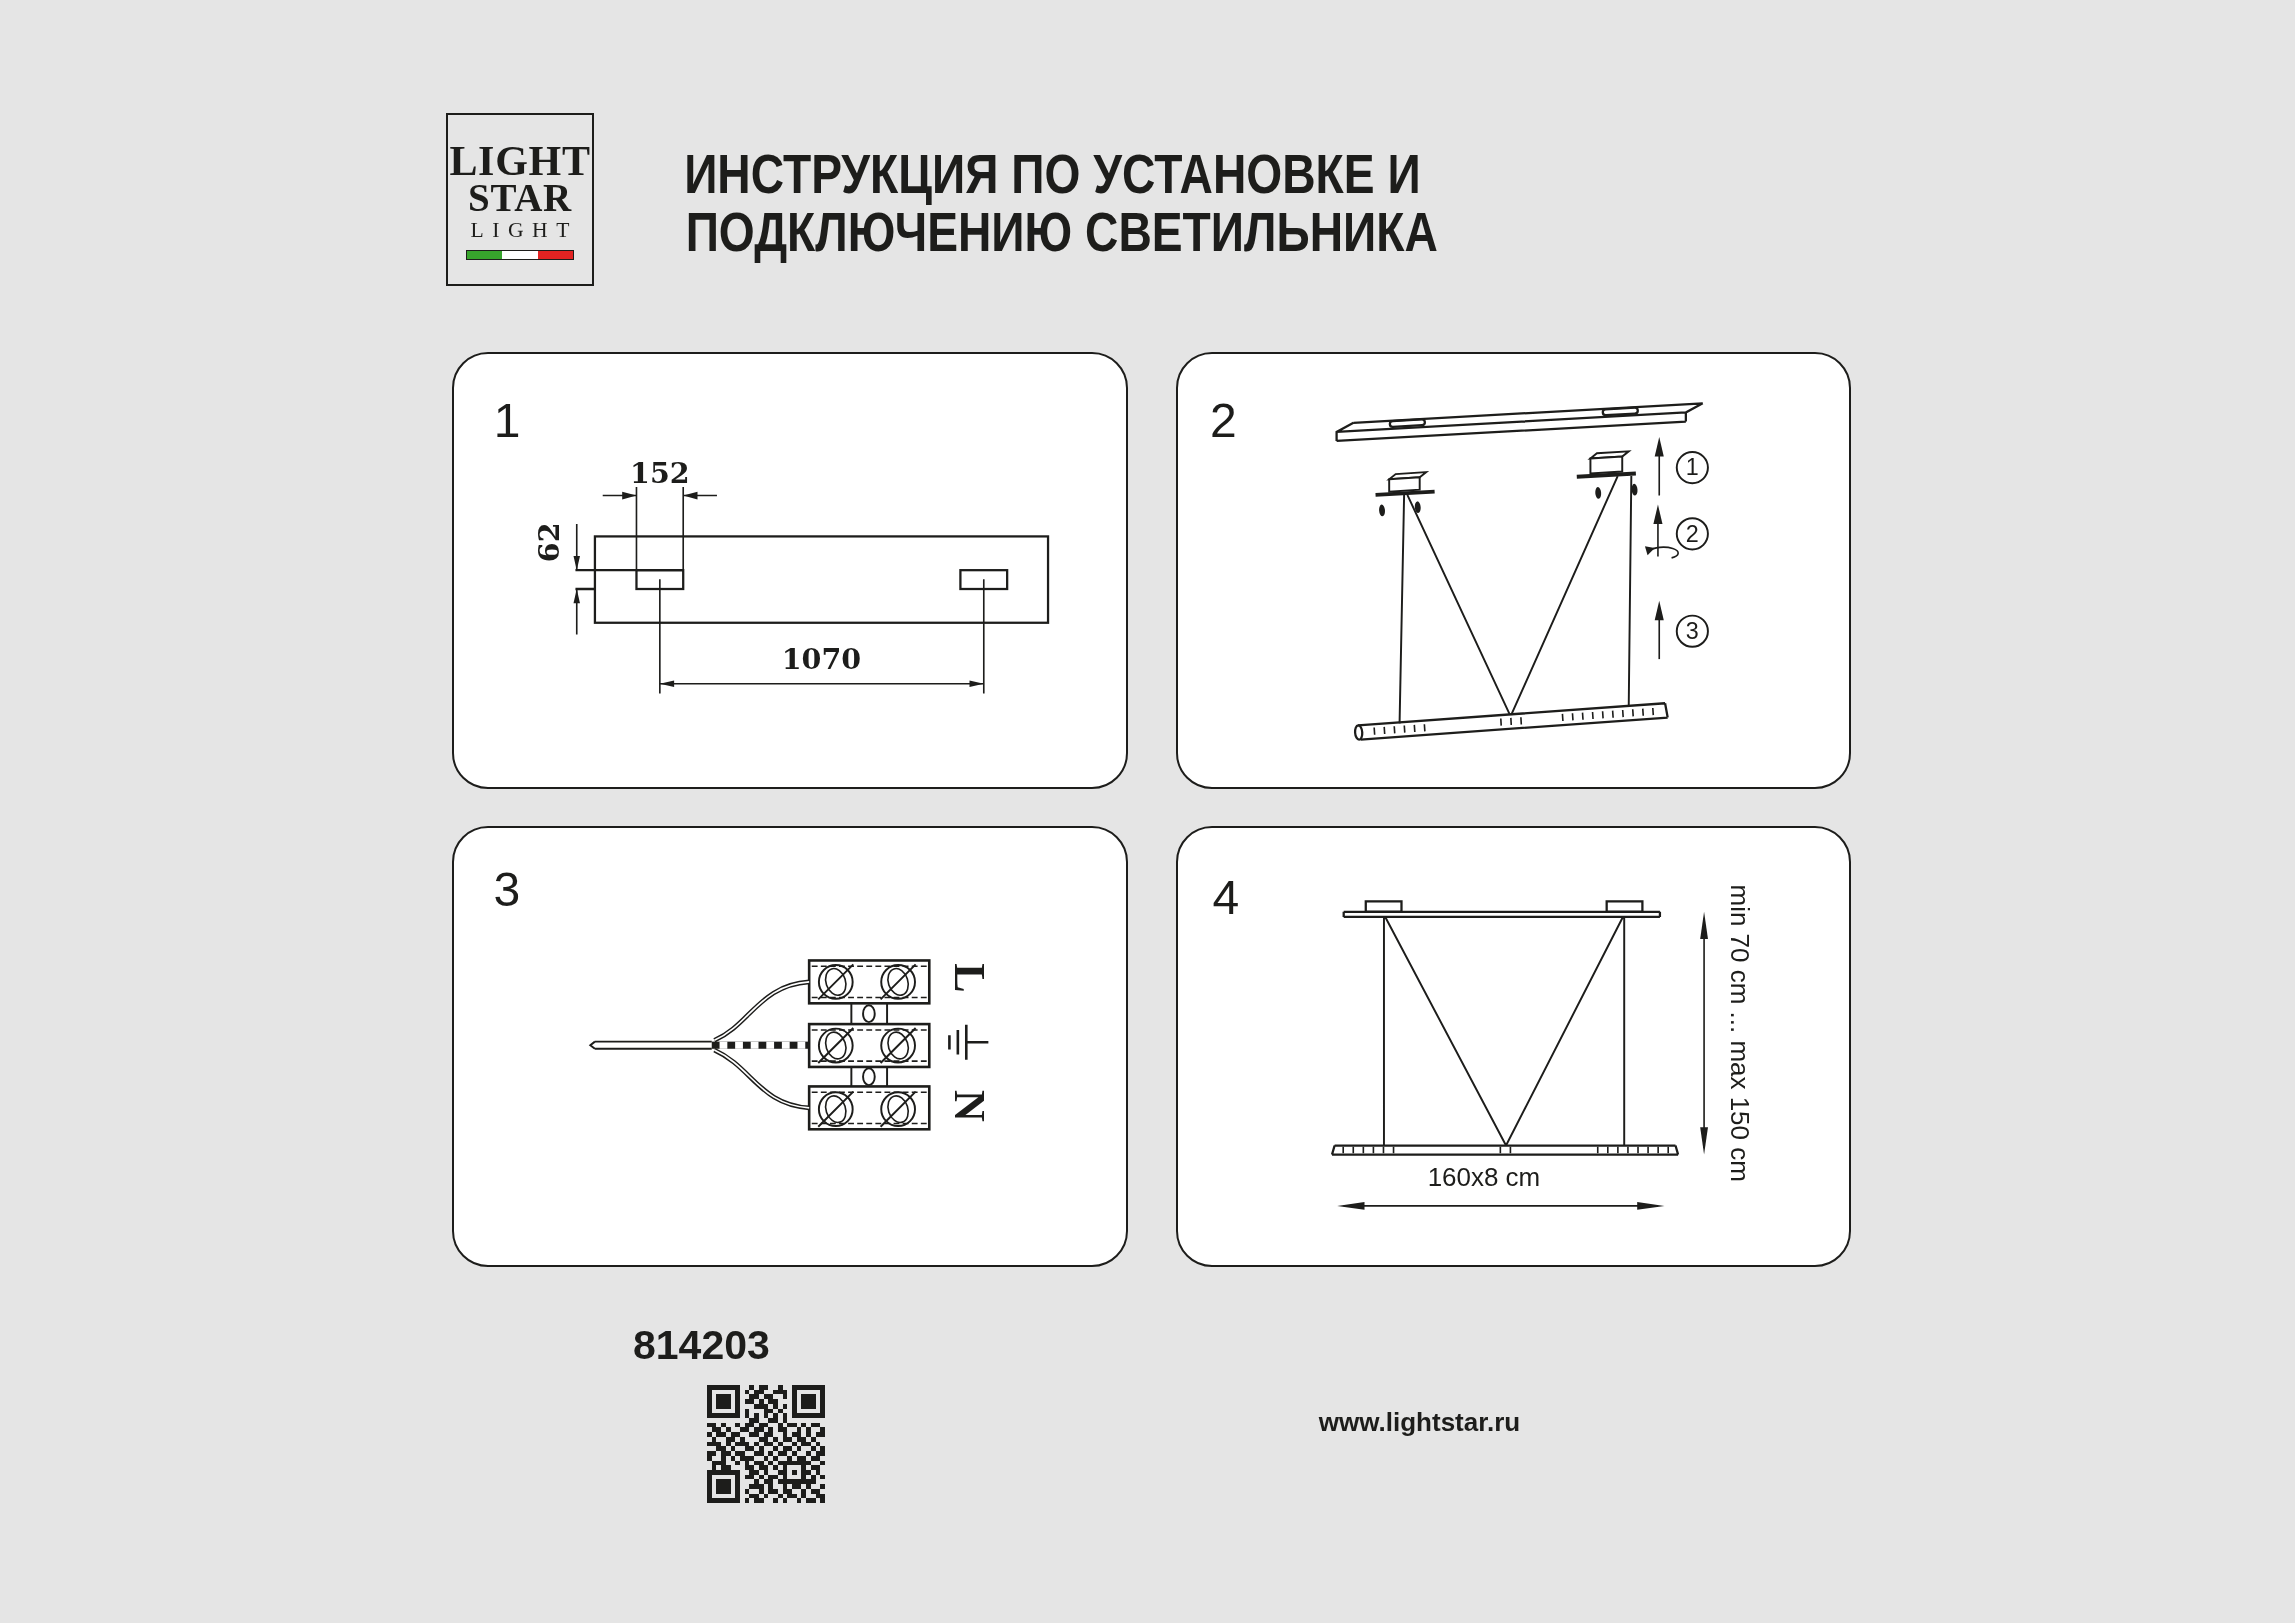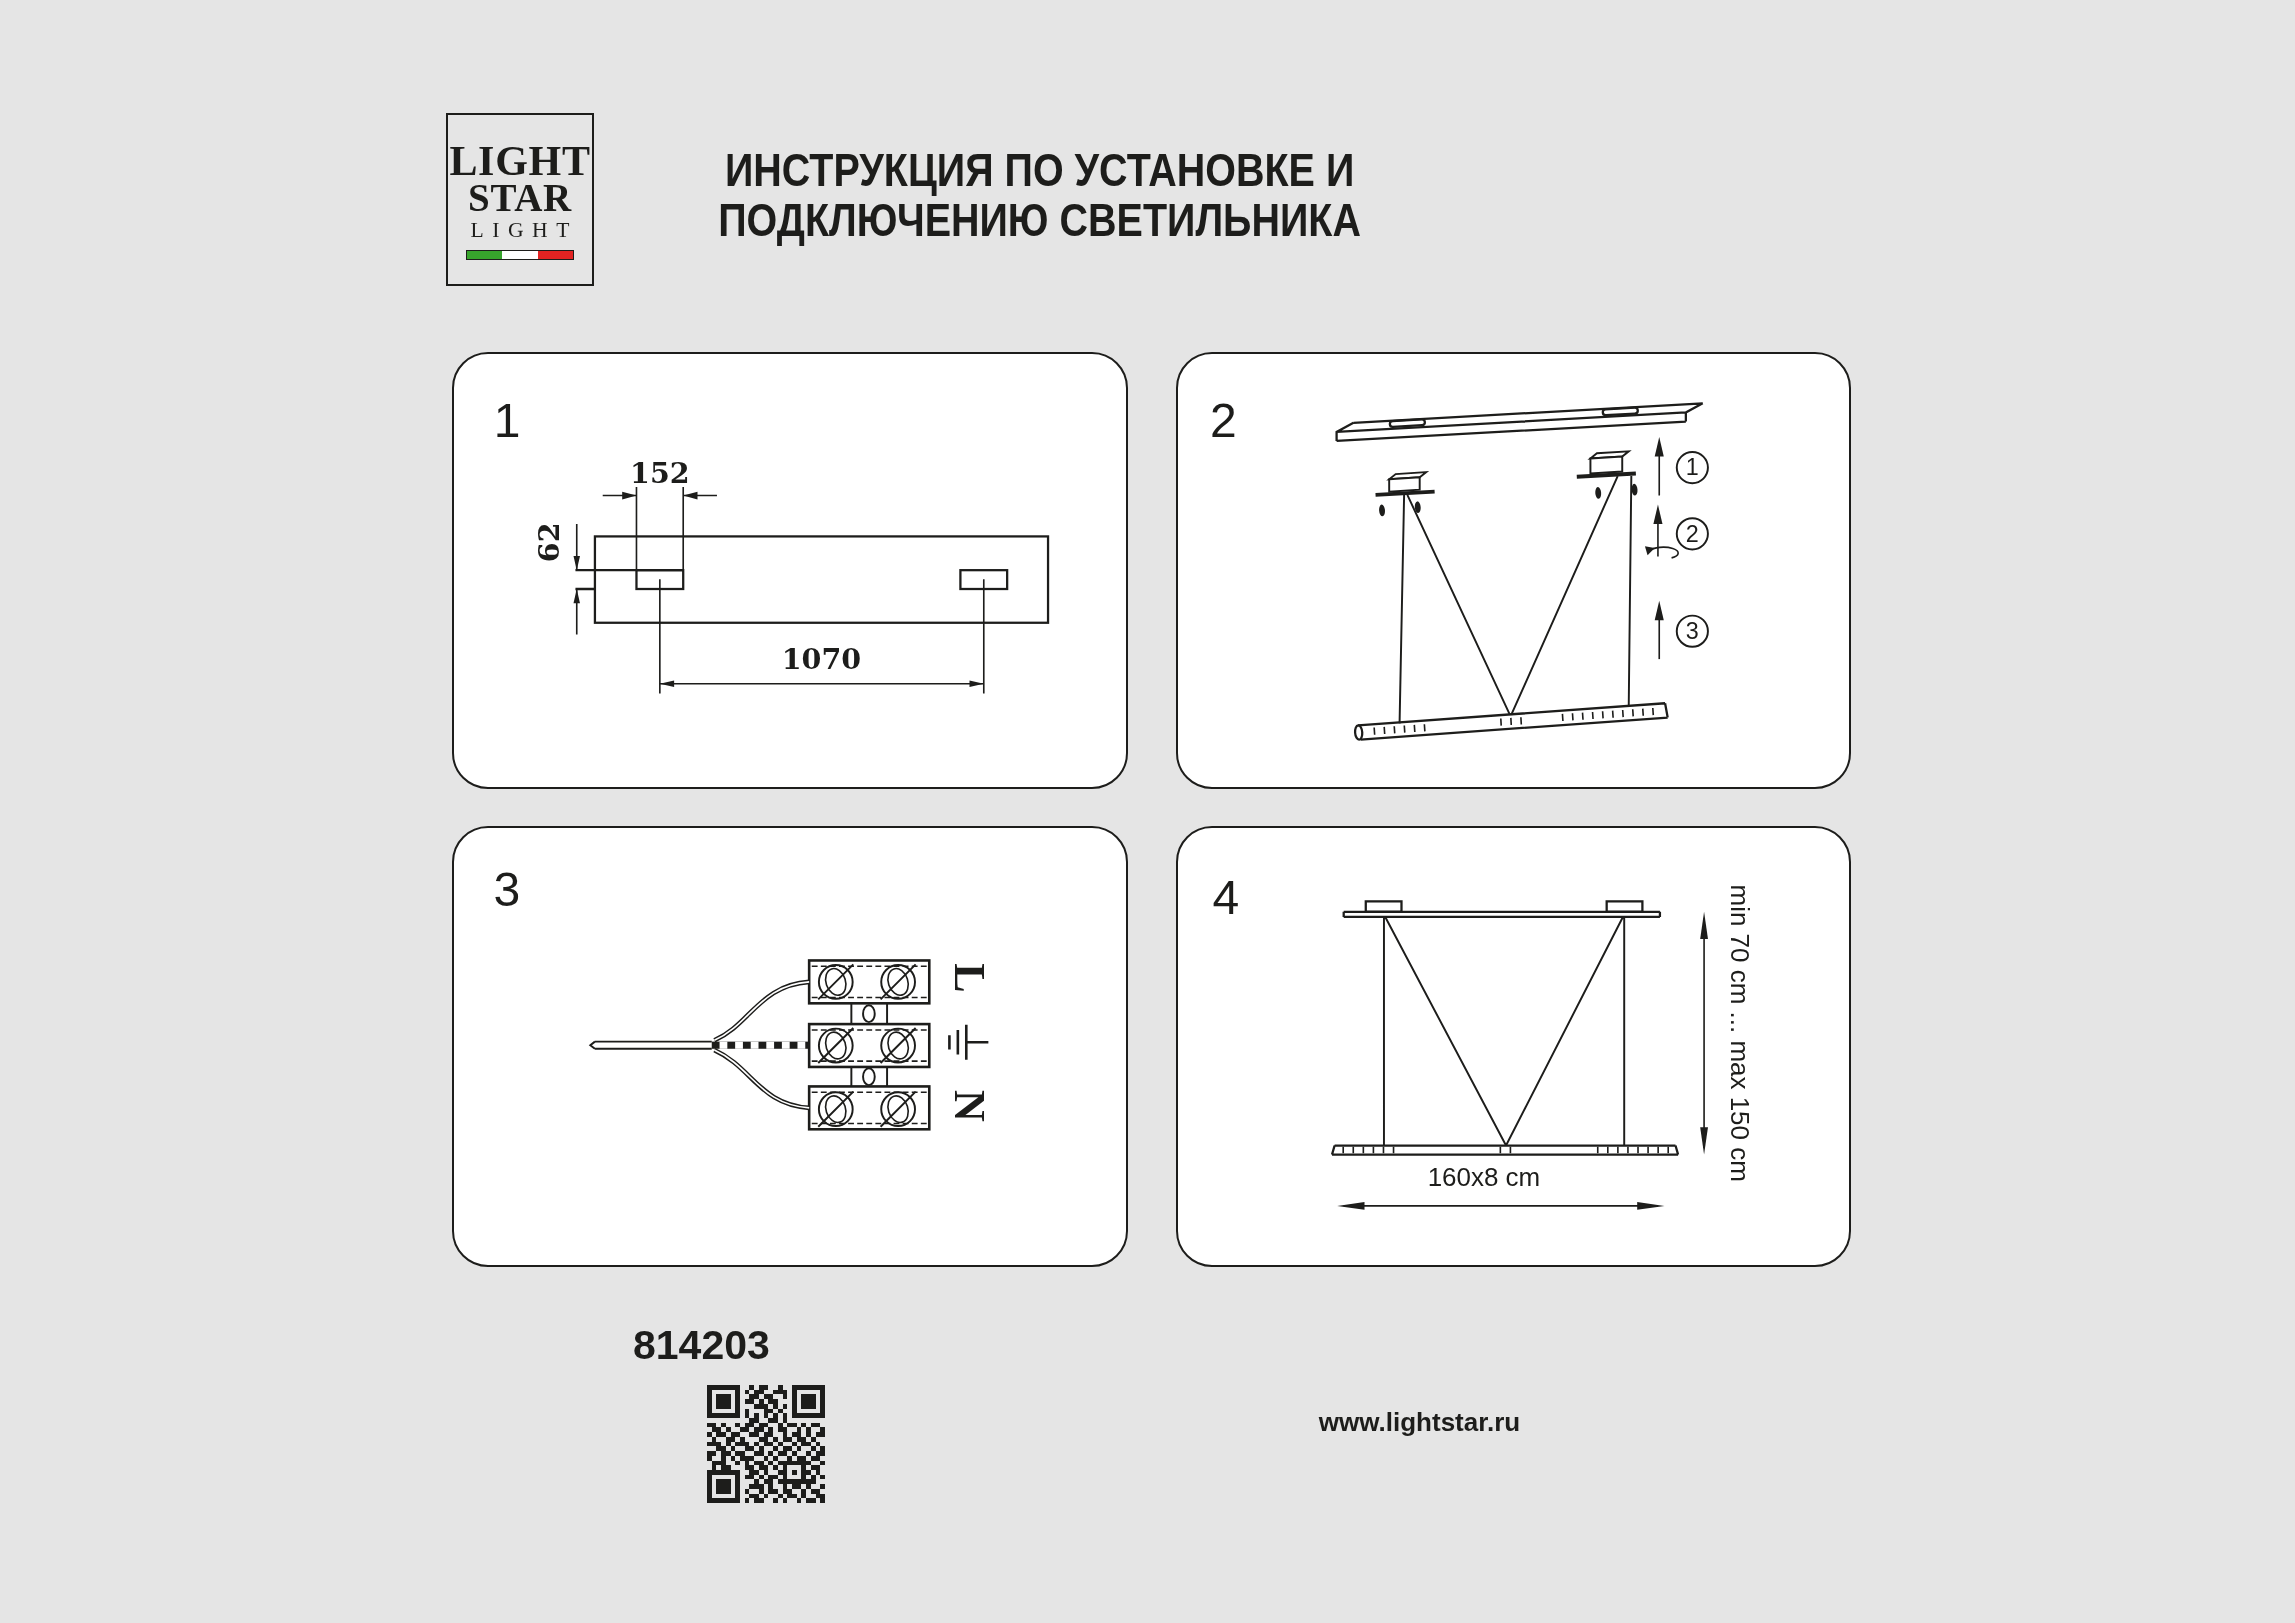--- a/index.html
+++ b/index.html
@@ -16,21 +16,21 @@
             border:2px solid #1d1d1b;box-sizing:border-box;text-align:center;
             font-family:"Liberation Serif",serif;}
   .logo-light{margin-top:25px;font-size:42px;font-weight:bold;letter-spacing:0.7px;line-height:1;}
   .logo-star{font-size:39px;font-weight:bold;line-height:0.82;letter-spacing:0.7px;}
   .logo-group{margin-top:6.5px;font-size:21.6px;letter-spacing:8.5px;padding-left:8.5px;line-height:1;}
   .flag{margin:7.9px auto 0 auto;width:106px;height:7.9px;border:1.3px solid #1d1d1b;display:flex;}
   .flag span{flex:1;}
 
   
   .title{position:absolute;left:614px;top:145px;width:851px;text-align:center;
-         font-weight:bold;font-size:47px;line-height:1.06;}
+         font-weight:bold;font-size:55px;line-height:1.06;}
   .condense{display:inline-block;transform:scaleX(0.84);transform-origin:50% 50%;white-space:nowrap;}
   .series-block{position:absolute;right:444px;top:151px;text-align:right;font-weight:bold;}
   .series-line{font-size:39px;line-height:1;}
   .article-line{font-size:42px;line-height:1;margin-top:23.6px;}
 
   
   .panel{position:absolute;border:2.6px solid #1d1d1b;border-radius:36px;box-sizing:border-box;background:#fff;}
   .panel svg{position:absolute;left:0;top:0;width:100%;height:100%;}
   #panel1{left:452px;top:352px;width:676px;height:437px;}
   #panel2{left:1176px;top:352px;width:675px;height:437px;}

